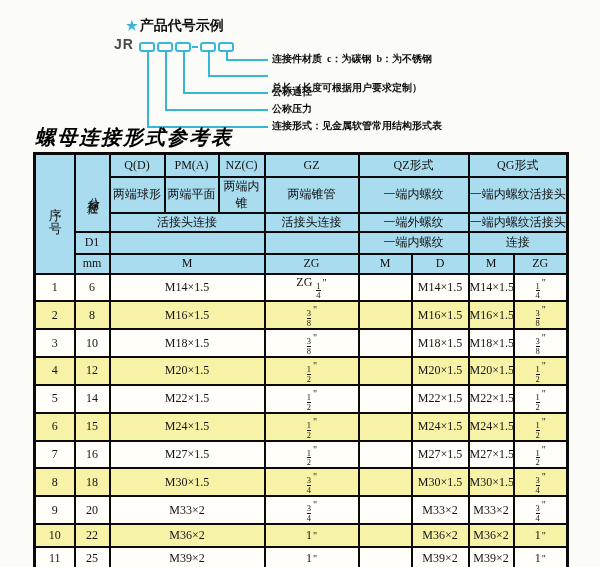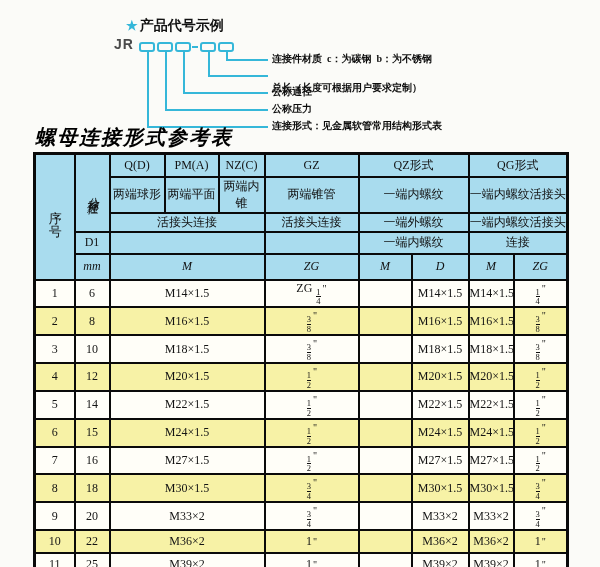--- a/index.html
+++ b/index.html
@@ -24,21 +24,21 @@
   
   .table-title{left:35px;top:124px;font-size:20px;font-weight:bold;font-style:italic;
     letter-spacing:2px;color:#000;}
   
   table{position:absolute;left:33px;top:152px;width:533px;border-collapse:collapse;
     table-layout:fixed;border:3px solid #0a0a0a;}
   th,td{border:2px solid #0a0a0a;padding:0;text-align:center;vertical-align:middle;
     font-weight:normal;font-size:12px;overflow:hidden;}
   thead th{background:var(--header_bg,#a9dcee);}
   thead .r1{height:23px;} thead .r2{height:23px;margin-top:32px;} thead .r3{height:16px;}
-  thead .r4{height:22px;padding-left:35px;} thead .r5{height:26px;font-style:italic;}
+  thead .r4{height:22px;padding-left:35px;} thead .r5{height:20px;}
   tbody td{height:21px;background:#fffef8;font-size:12px;color:#141414;}
   tbody tr.alt td{background:var(--row_alt_bg,#f7f2a6);}
   .vtext{writing-mode:vertical-lr;text-orientation:upright;margin:0 auto;display:inline-block;}
   .vtext.seq{letter-spacing:15px;font-size:13px;}
   .vtext.dia{letter-spacing:2px;font-size:11.5px;font-style:italic;}
   .frac{display:inline-flex;flex-direction:column;font-size:8.5px;line-height:1.05;
     vertical-align:-3px;text-align:center;margin:0 1px;}
   .frac .den{border-top:1px solid #111;}
   .inch{font-size:10px;margin-left:1px;}
 </style>

